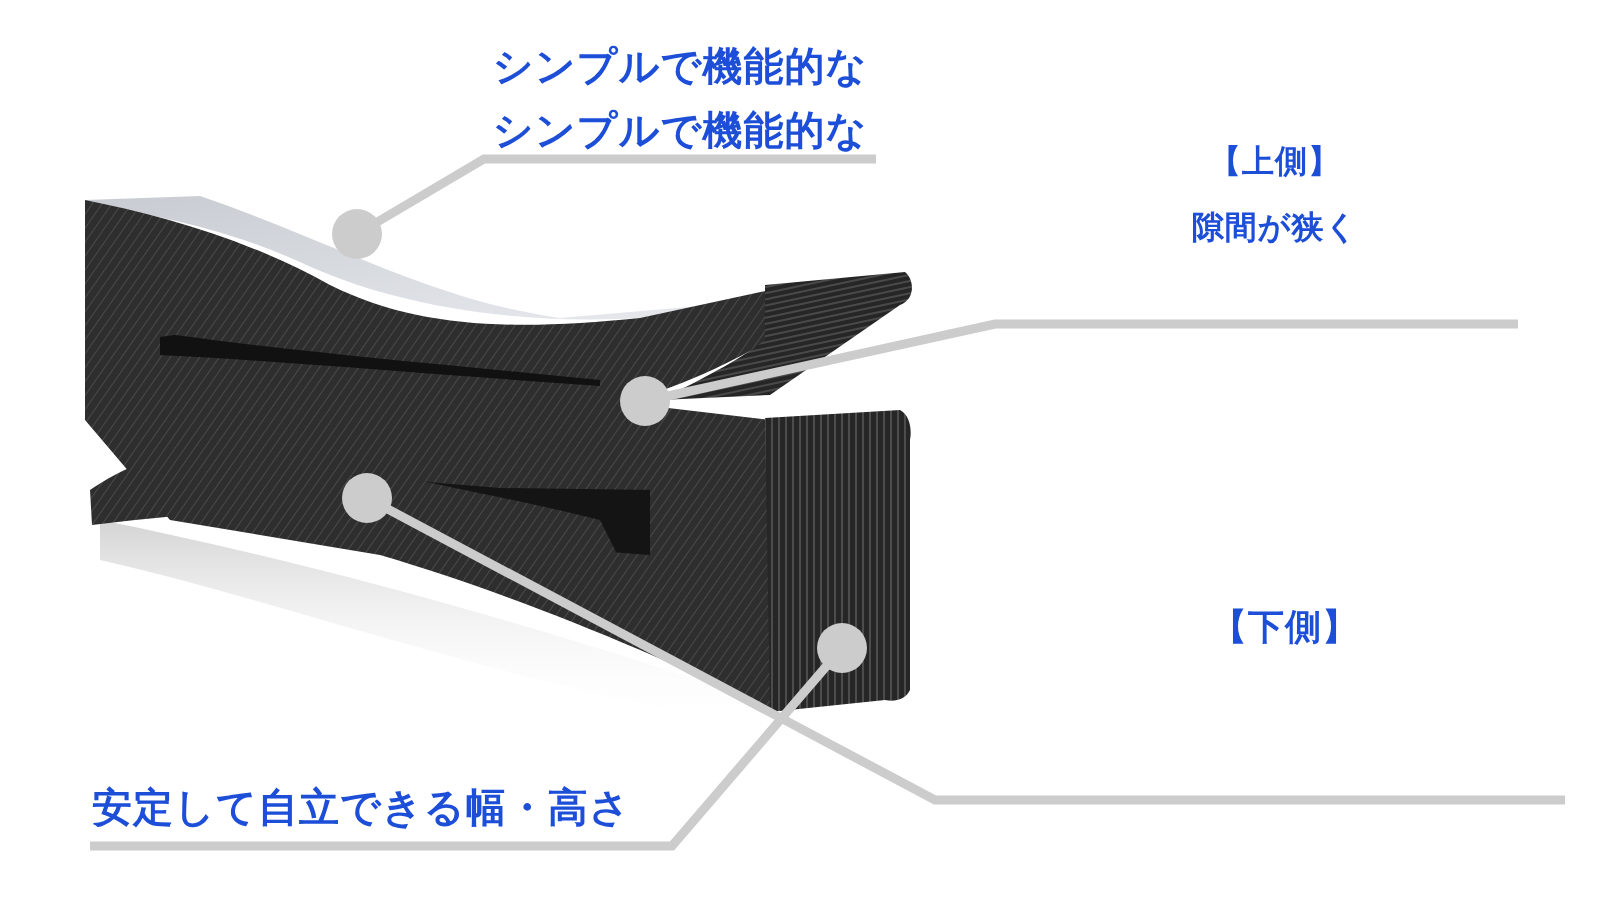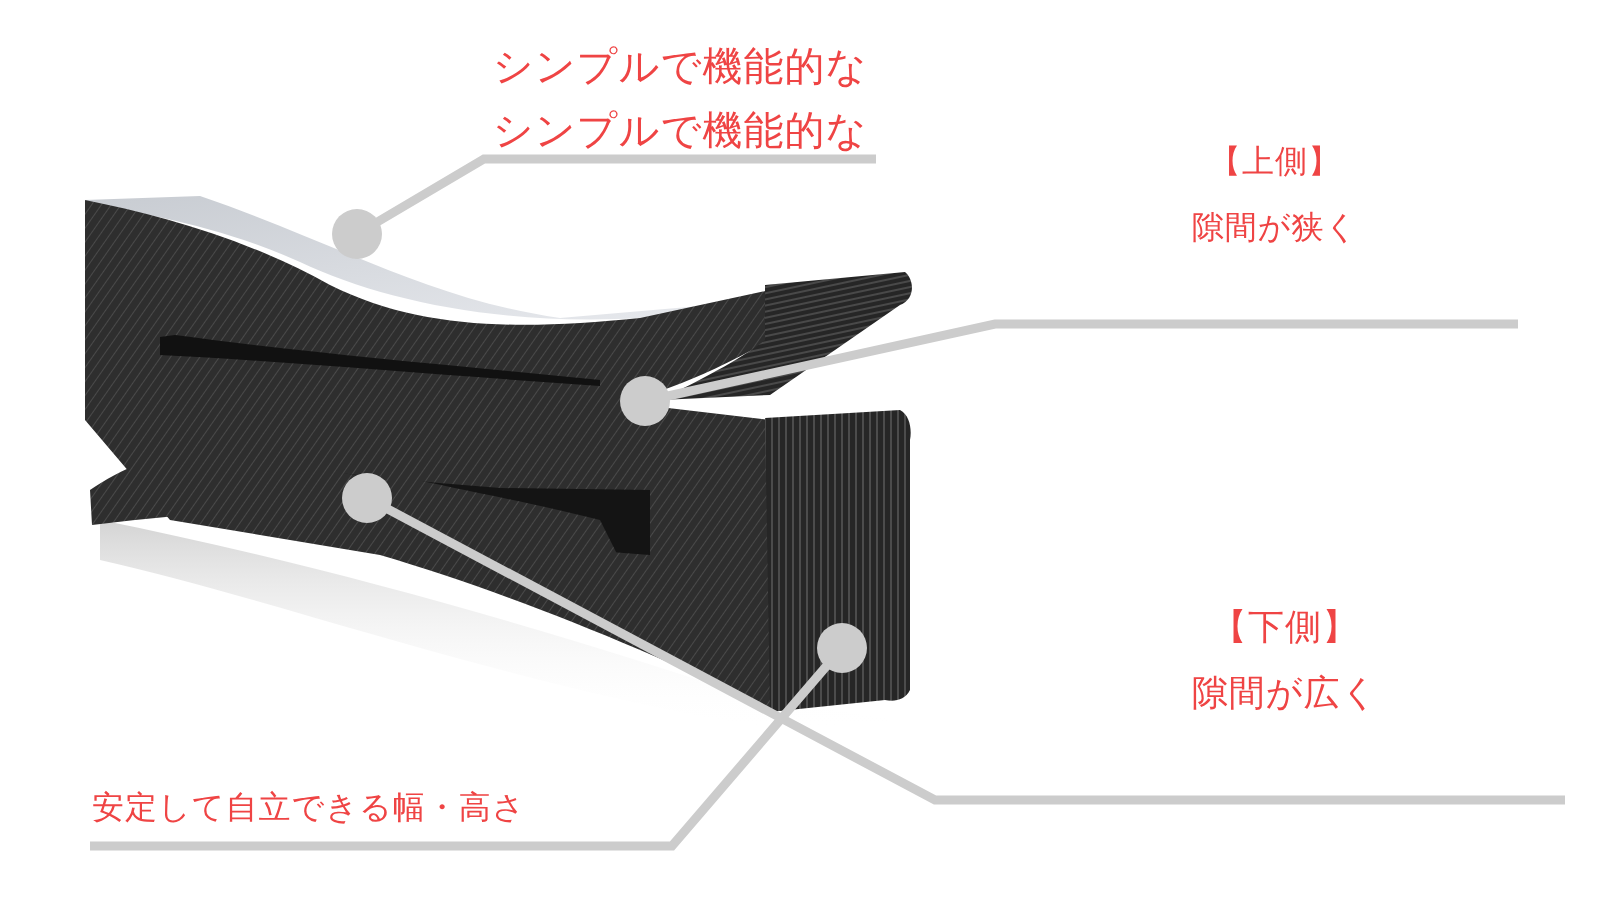--- a/index.html
+++ b/index.html
@@ -5,35 +5,35 @@
     html, body { margin: 0; padding: 0; }
     body {
       width: 1600px; height: 900px; overflow: hidden;
       background: #ffffff;
       font-family: "DejaVu Sans", "Liberation Sans", sans-serif;
       position: relative;
     }
     .canvas { position: absolute; left: 0; top: 0; width: 1600px; height: 900px; }
     .label {
       position: absolute;
-      color: #ef4444;
-      font-weight: normal;
+      color: #1d4ed8;
+      font-weight: bold;
       text-align: center;
       line-height: 1.0;
       letter-spacing: 1px;
       white-space: nowrap;
     }
     .label .line { display: block; }
     #label-top { left: 470px; top: 34px; width: 420px; font-size: 40px; }
     #label-top .line { height: 64px; line-height: 64px; }
     #label-upper { left: 1030px; top: 128px; width: 490px; font-size: 32px; }
     #label-upper .line { height: 66px; line-height: 66px; }
     #label-lower { left: 975px; top: 594px; width: 620px; font-size: 36px; }
     #label-lower .line { height: 66px; line-height: 66px; }
-    #label-bottom { left: 92px; top: 782px; width: 560px; font-size: 32px; text-align: left; }
+    #label-bottom { left: 92px; top: 782px; width: 560px; font-size: 40px; text-align: left; }
     #label-bottom .line { height: 50px; line-height: 50px; }
   </style>
 </head>
 <body>
 
 <svg class="canvas" viewBox="0 0 1600 900" xmlns="http://www.w3.org/2000/svg">
   <defs>
     <pattern id="diag" width="8" height="8" patternUnits="userSpaceOnUse" patternTransform="rotate(35)">
       <rect width="8" height="8" fill="#2e2e2e"></rect>
       <line x1="0" y1="0" x2="0" y2="8" stroke="#4a4a4a" stroke-width="2"></line>
@@ -104,18 +104,17 @@
   <span class="line">シンプルで機能的な</span>
 </div>
 
 <div class="label" id="label-upper">
   <span class="line">【上側】</span>
   <span class="line">隙間が狭く</span>
 </div>
 
 <div class="label" id="label-lower">
   <span class="line">【下側】</span>
-  <span class="line">隙間が広く</span>
 </div>
 
 <div class="label" id="label-bottom">
   <span class="line">安定して自立できる幅・高さ</span>
 </div>
 
 </body></html>

